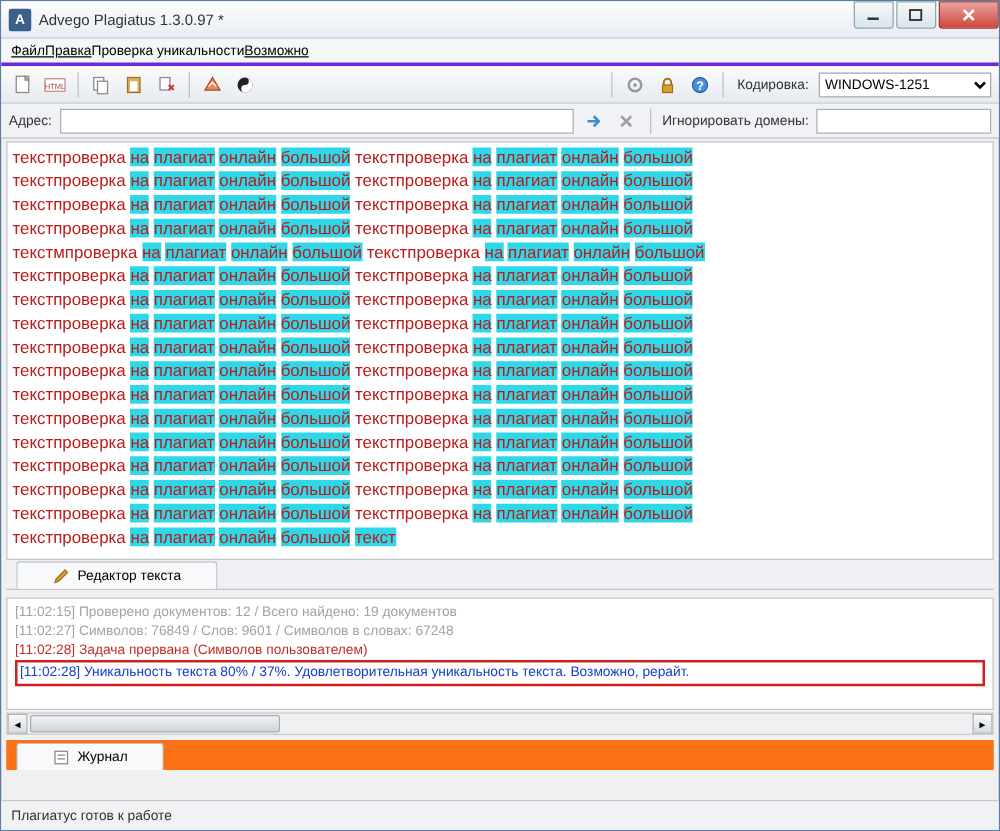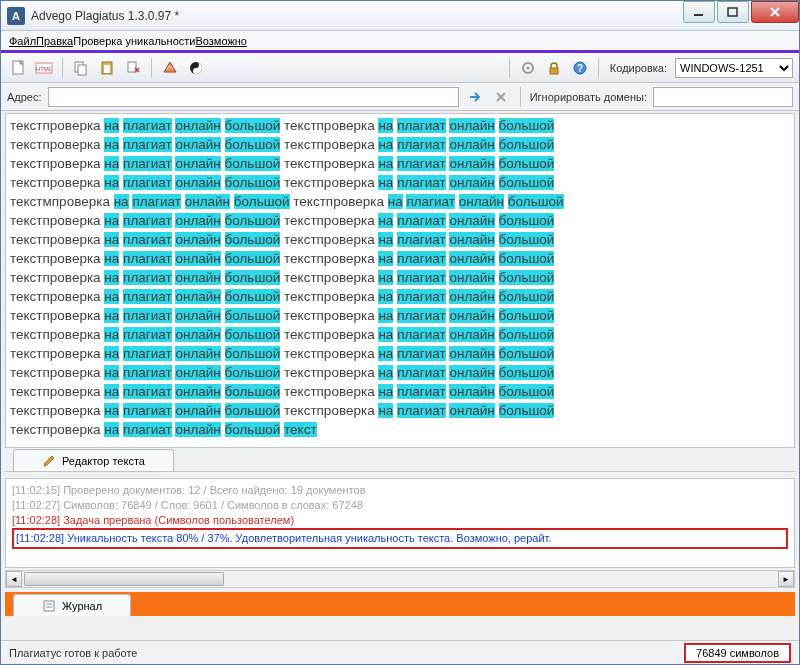--- a/index.html
+++ b/index.html
@@ -17,29 +17,29 @@
 
 .menubar { height: 22px; background: #f4f6f8; display: flex; align-items: center; padding: 0 8px; border-bottom: 3px solid #6d28d9; }
 .menubar span { cursor: pointer; }
 .menubar .ul { text-decoration: underline; }
 
 .toolbar { height: 30px; background: linear-gradient(#fafbfc,#e6eaef); border-bottom: 1px solid #c4c8cc; display: flex; align-items: center; padding: 0 6px; gap: 4px; }
 .tb-btn { width: 22px; height: 22px; display: flex; align-items: center; justify-content: center; border-radius: 2px; cursor: pointer; }
 .tb-sep { width: 1px; height: 20px; background: #c0c0c0; margin: 0 3px; }
 .tb-spacer { flex: 1; }
 .tb-label { color: #333; margin: 0 4px; }
-.enc-select { height: 20px; font-size: 11px; width: 118px; border: 1px solid #a0a8b0; background: #fff; }
+.enc-select { height: 20px; font-size: 11px; width: 138px; border: 1px solid #a0a8b0; background: #fff; }
 
 .addrbar { height: 28px; background: #f0f2f5; display: flex; align-items: center; padding: 0 6px; gap: 6px; border-bottom: 1px solid #c0c4c8; }
 .addrbar .albl { color: #333; }
 .addr-input { flex: 1; height: 20px; border: 1px solid #a8b0b8; background: #fff; padding: 0 4px; }
 .ignore-input { width: 140px; height: 20px; border: 1px solid #a8b0b8; background: #fff; padding: 0 4px; }
 .ab-btn { width: 20px; height: 20px; display:flex; align-items:center; justify-content:center; cursor:pointer; }
 
-.textpane { flex: 0 0 335px; background: #fff; border: 1px solid #c0c4c8; margin: 2px 4px 0 4px; overflow: auto; padding: 2px 4px; font-size: 13.5px; line-height: 19px; color: #404040; position: relative; }
+.textpane { flex: 0 0 335px; background: #fff; border: 1px solid #c0c4c8; margin: 2px 4px 0 4px; overflow: auto; padding: 2px 4px; font-size: 13.5px; line-height: 19px; color: #b91c1c; position: relative; }
 .textpane .line { white-space: nowrap; }
 .textpane .hl { background: #2fd8e8; }
 
 .tabstrip { height: 24px; background: #eef0f3; display: flex; align-items: flex-end; padding: 0 8px; border-bottom: 1px solid #c0c4c8; margin: 0 4px; }
 .tab { height: 22px; padding: 3px 28px; background: #f8f9fa; border: 1px solid #b8bcc0; border-bottom: none; border-radius: 3px 3px 0 0; display: flex; align-items: center; gap: 6px; cursor: pointer; }
 .tab .ticon { width: 14px; height: 14px; }
 
 .logpane { flex: 0 0 90px; background: #fff; border: 1px solid #c0c4c8; margin: 6px 4px 0 4px; overflow: auto; padding: 4px 6px; font-size: 11px; line-height: 15px; }
 .log-gray { color: #a0a4a8; }
 .log-red { color: #c03028; }
@@ -231,16 +231,15 @@
           <rect x="2" y="2" width="10" height="10" fill="#fff" stroke="#888"></rect>
           <line x1="4" y1="5" x2="10" y2="5" stroke="#888"></line>
           <line x1="4" y1="8" x2="10" y2="8" stroke="#888"></line>
         </svg>
       <span>Журнал</span>
     </div>
   </div>
 
   <div class="statusbar">
     <div class="st1">Плагиатус готов к работе</div>
-    <div class="symbox">76849 символов</div>
   </div>
 
 </div>
 
 </body></html>

